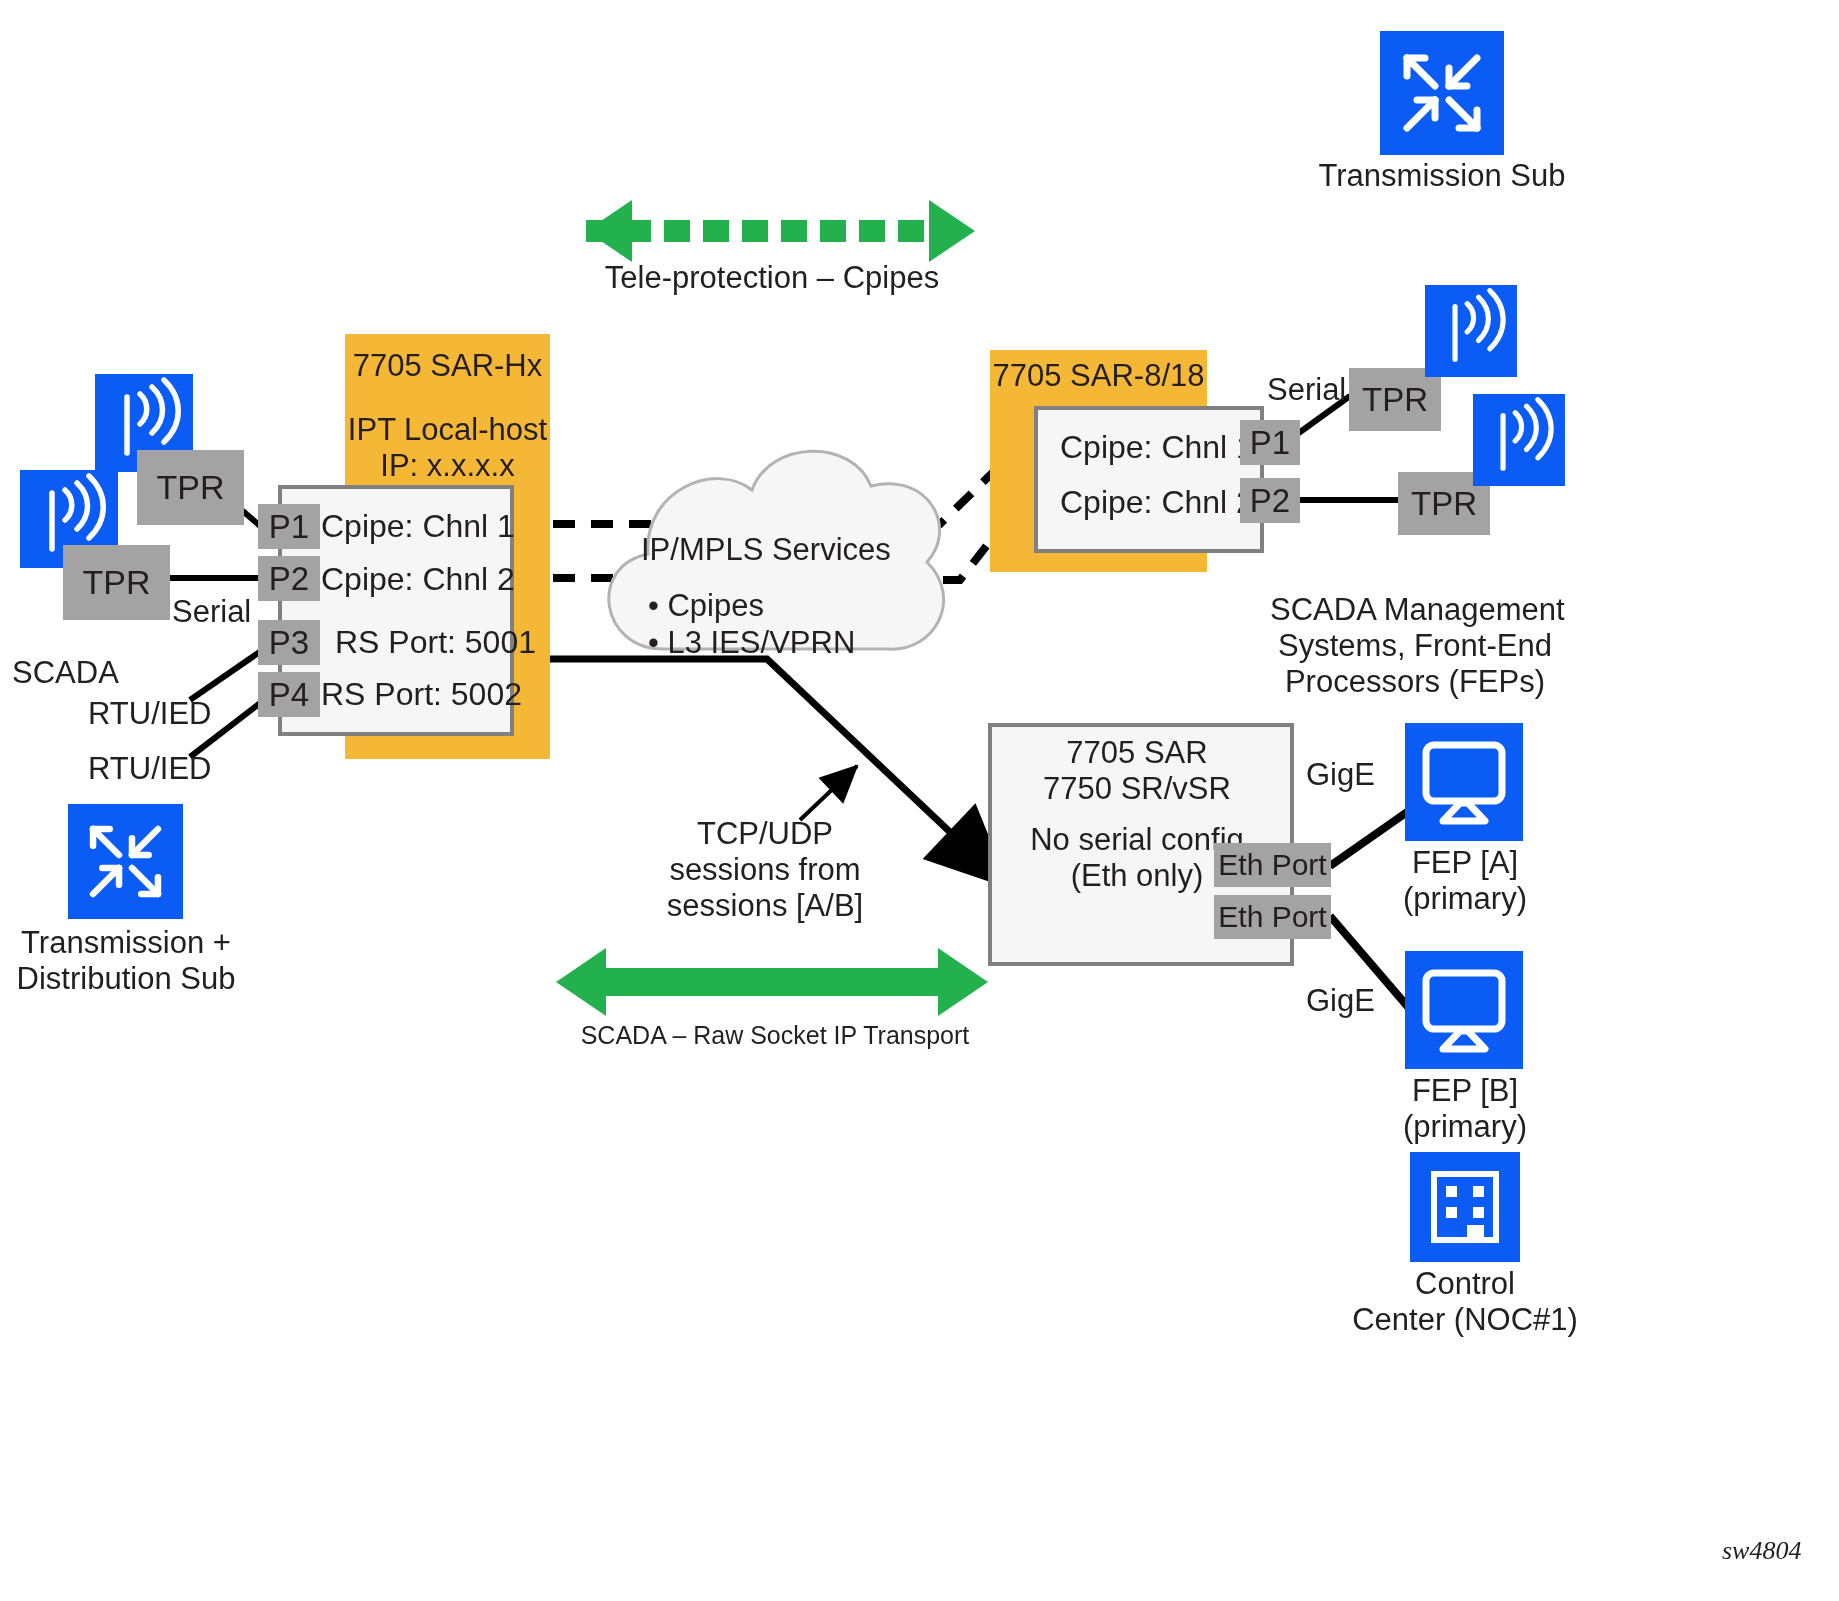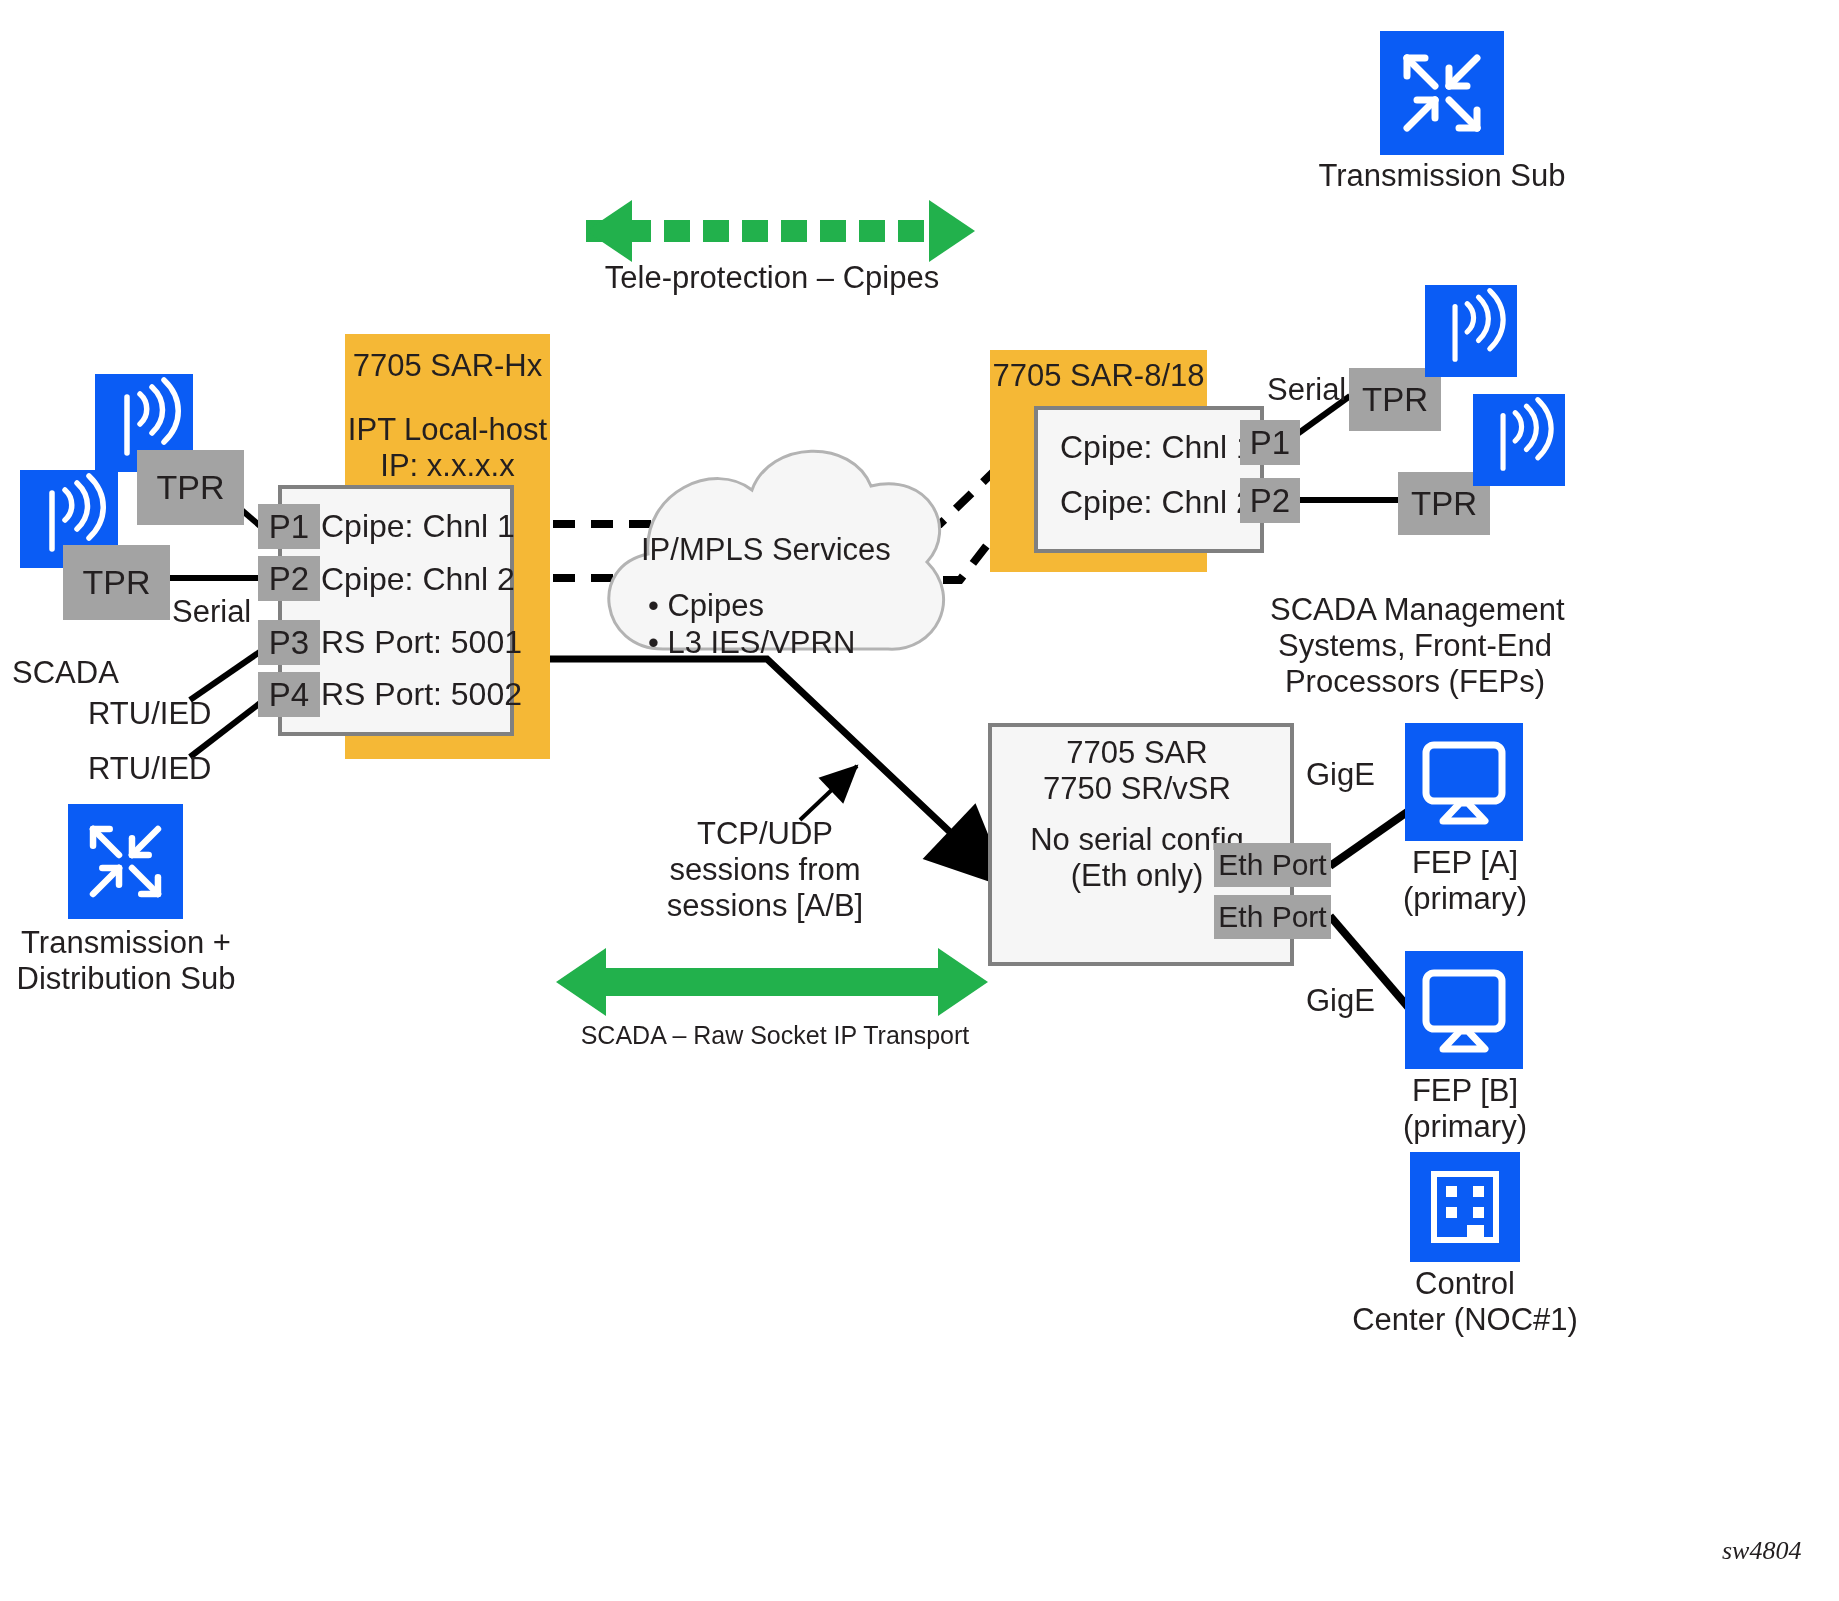--- a/index.html
+++ b/index.html
@@ -173,21 +173,21 @@
 </div>
 <div class="greybox" style="left:258px;top:620px;width:62px;height:45px;font-size:33px;">
   <span>P3</span>
 </div>
 <div class="greybox" style="left:258px;top:672px;width:62px;height:45px;font-size:33px;">
   <span>P4</span>
 </div>
 
 <div class="txt" style="left:321px;top:508px;font-size:32px;">Cpipe: Chnl 1</div>
 <div class="txt" style="left:321px;top:561px;font-size:32px;">Cpipe: Chnl 2</div>
-<div class="txt" style="left:321px;top:624px;font-size:32px;">RS Port: 5001</div>
+<div class="txt" style="left:321px;top:624px;font-size:32px;padding-left:14px;">RS Port: 5001</div>
 <div class="txt" style="left:321px;top:676px;font-size:32px;">RS Port: 5002</div>
 
 <div class="txt" style="left:641px;top:532px;font-size:31px;">IP/MPLS Services</div>
 <div class="txt" style="left:648px;top:588px;font-size:31px;">•&nbsp;<span>Cpipes</span></div>
 <div class="txt" style="left:648px;top:625px;font-size:31px;">•&nbsp;<span>L3 IES/VPRN</span></div>
 
 <div class="orange" style="left:990px;top:350px;width:217px;height:222px;"></div>
 <div class="txt ctr" style="left:984px;top:358px;width:229px;font-size:31px;">7705 SAR-8/18</div>
 
 <div class="panel" style="left:1034px;top:406px;width:222px;height:139px;"></div>

